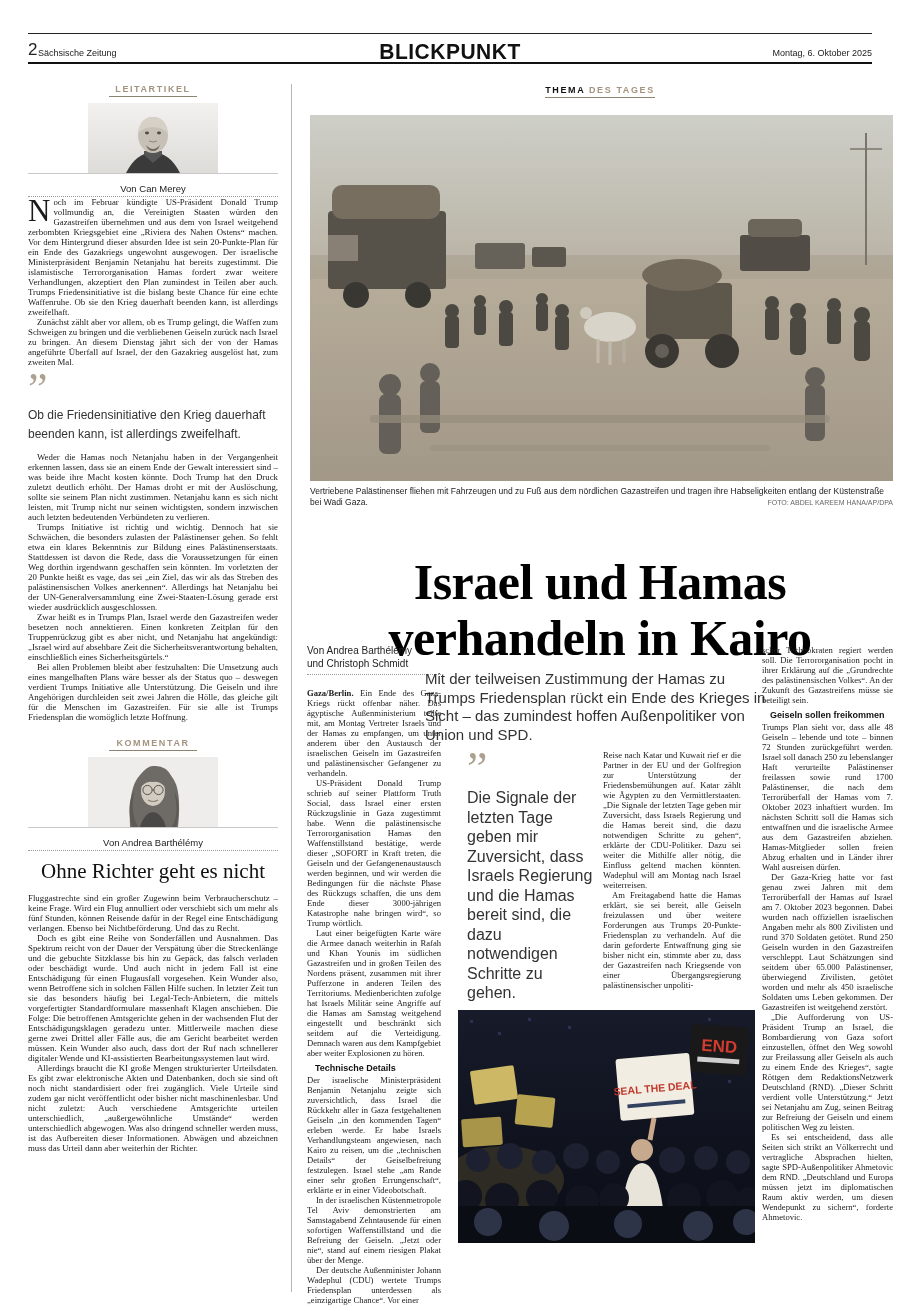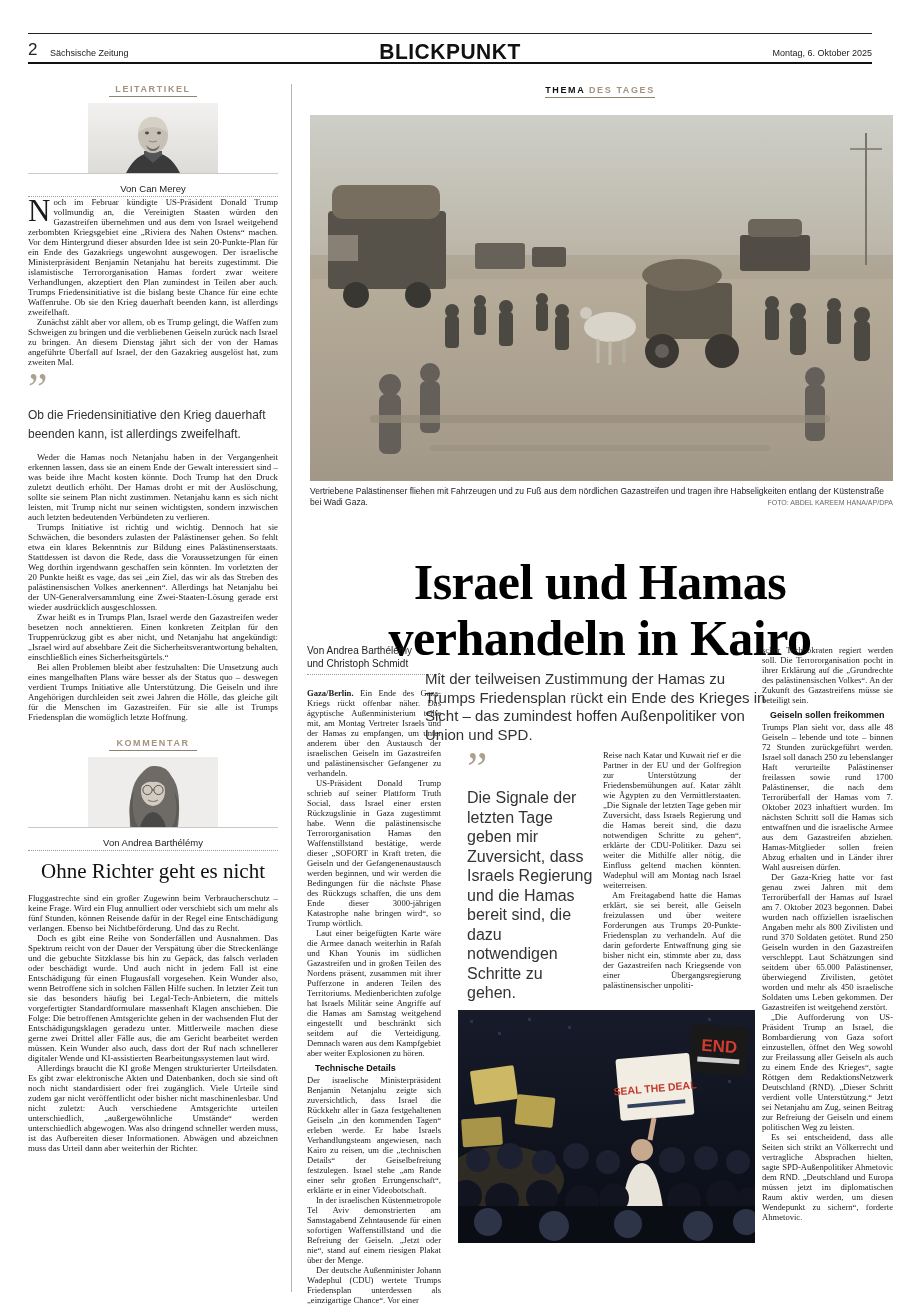--- a/index.html
+++ b/index.html
@@ -3,21 +3,21 @@
 <meta charset="utf-8">
 <style>
   html,body{margin:0;padding:0;background:#ffffff;}
   .page{position:relative;width:900px;height:1311px;background:#fff;overflow:hidden;
         font-family:"Liberation Serif",serif;color:#1a1a1a;}
   
   .topline{position:absolute;left:28px;right:28px;top:33px;border-top:1px solid #222;}
   .masthead{position:absolute;left:28px;right:28px;top:40px;height:22px;}
   .pagenum{position:absolute;left:0;top:0;font-family:"Liberation Sans",sans-serif;
            font-size:17px;font-weight:400;color:#222;}
-  .papername{position:absolute;left:22px;top:8px;font-family:"Liberation Sans",sans-serif;
+  .papername{position:absolute;left:10px;top:8px;font-family:"Liberation Sans",sans-serif;
              font-size:9px;color:#222;}
   .section-title{position:absolute;left:0;right:0;top:0;text-align:center;
                  font-family:"Liberation Sans",sans-serif;font-size:21px;font-weight:700;
                  letter-spacing:.5px;color:#111;transform:scaleY(1.05);}
   .dateline-top{position:absolute;right:0;top:8px;font-family:"Liberation Sans",sans-serif;
                 font-size:9px;color:#222;}
   .header-rule{position:absolute;left:28px;right:28px;top:62px;border-top:2px solid #111;}
   .vdivider{position:absolute;left:291px;top:84px;width:1px;height:1208px;background:#b5b5b5;}
   
   .rubric{font-family:"Liberation Sans",sans-serif;font-size:9px;font-weight:700;

